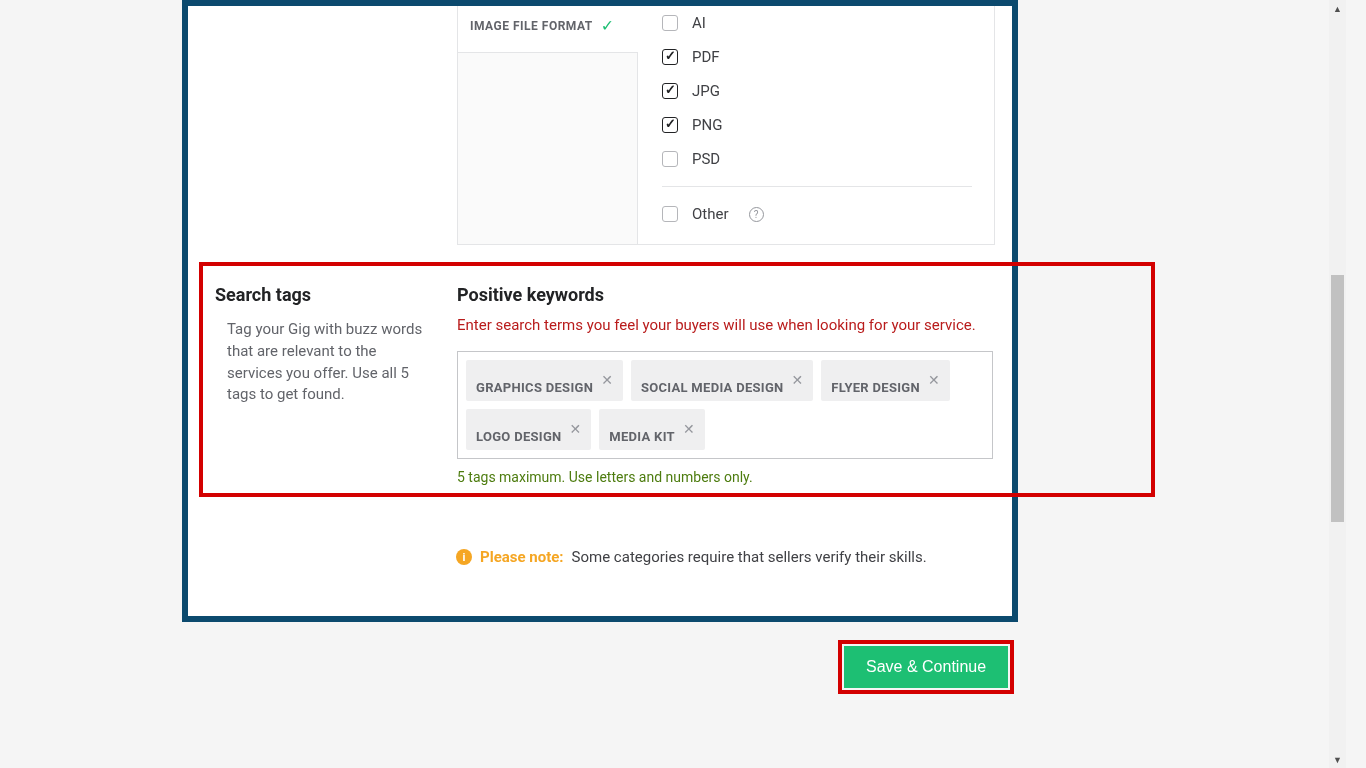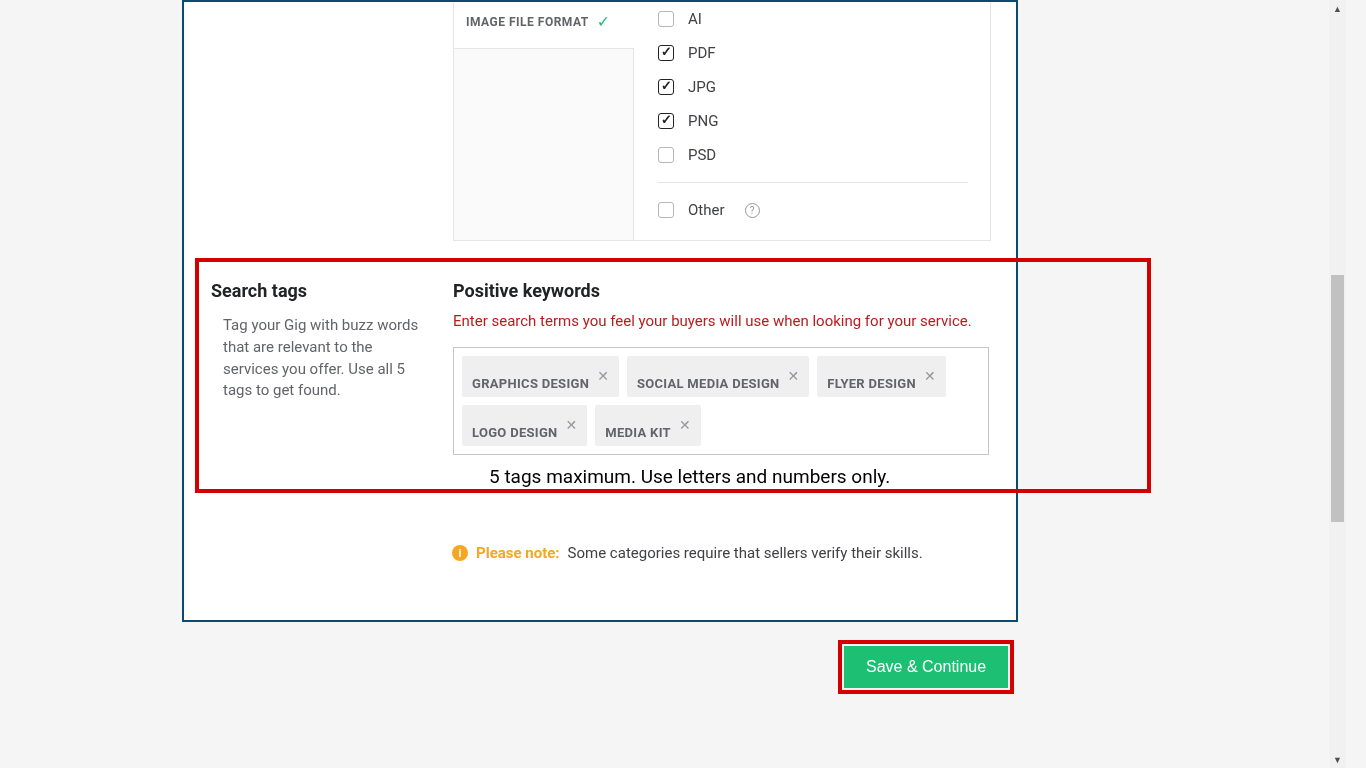--- a/index.html
+++ b/index.html
@@ -17,21 +17,21 @@
   background: #f5f5f5;
   position: relative;
 }
 .main-card {
   position: absolute;
   left: 182px;
   top: 0;
   width: 836px;
   height: 622px;
   background: #fff;
-  border: 2px solid #0c4a6e;
+  border: 6px solid #0c4a6e;
 }
 .file-format-section {
   position: absolute;
   left: 269px;
   top: 0;
   width: 538px;
   height: 239px;
   border: 1px solid #e4e5e7;
   border-top: none;
 }
@@ -184,24 +184,23 @@
   letter-spacing: 0.3px;
   margin-top: 14px;
 }
 .tag-close {
   font-size: 14px;
   color: #95979d;
   cursor: pointer;
   line-height: 1;
 }
 .tags-hint {
-  font-size: 19px;
-  color: #000000;
+  font-size: 14px;
+  color: #4d7c0f;
   margin-top: 10px;
-  margin-left: 36px;
 }
 .please-note-row {
   position: absolute;
   left: 268px;
   top: 542px;
   display: flex;
   align-items: center;
   gap: 8px;
 }
 .note-icon {

